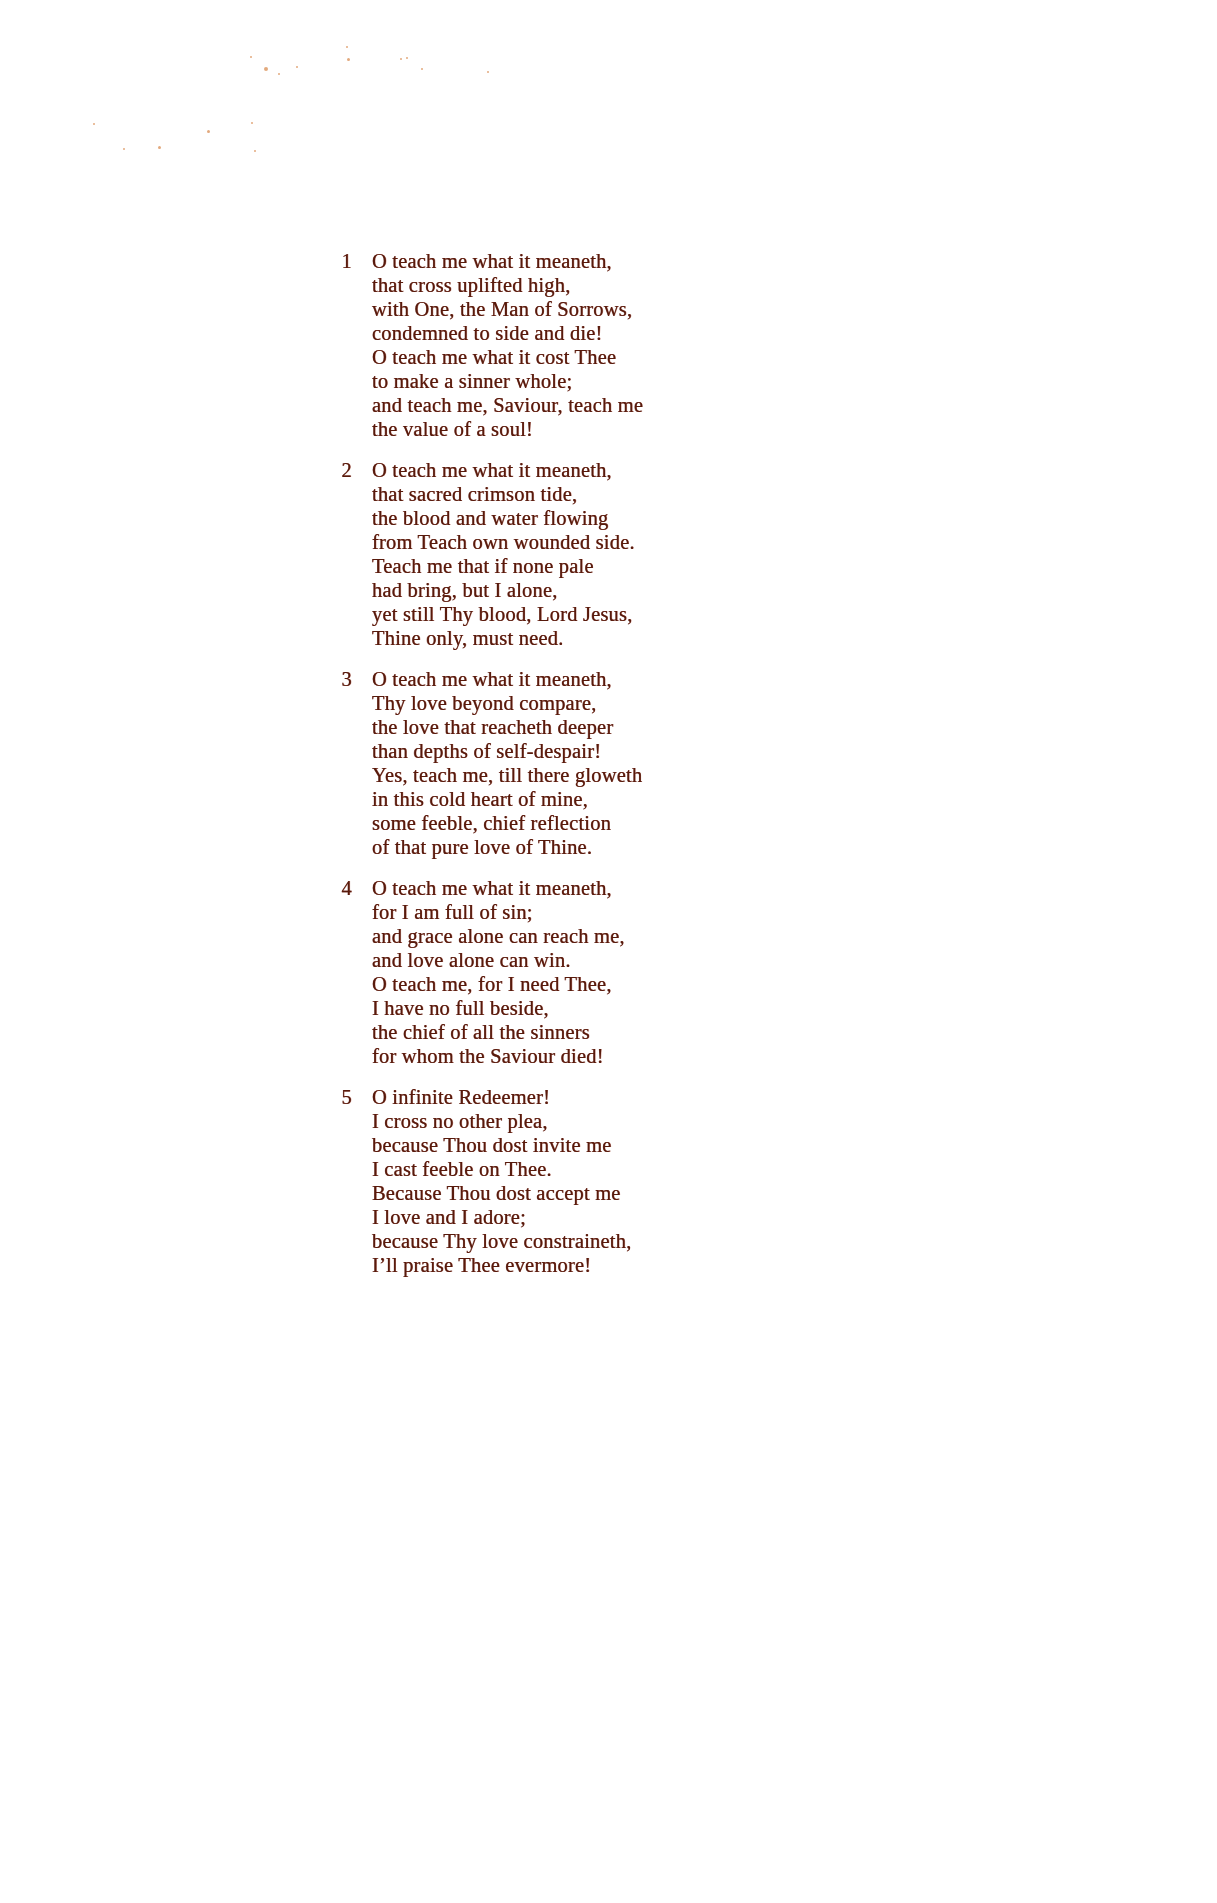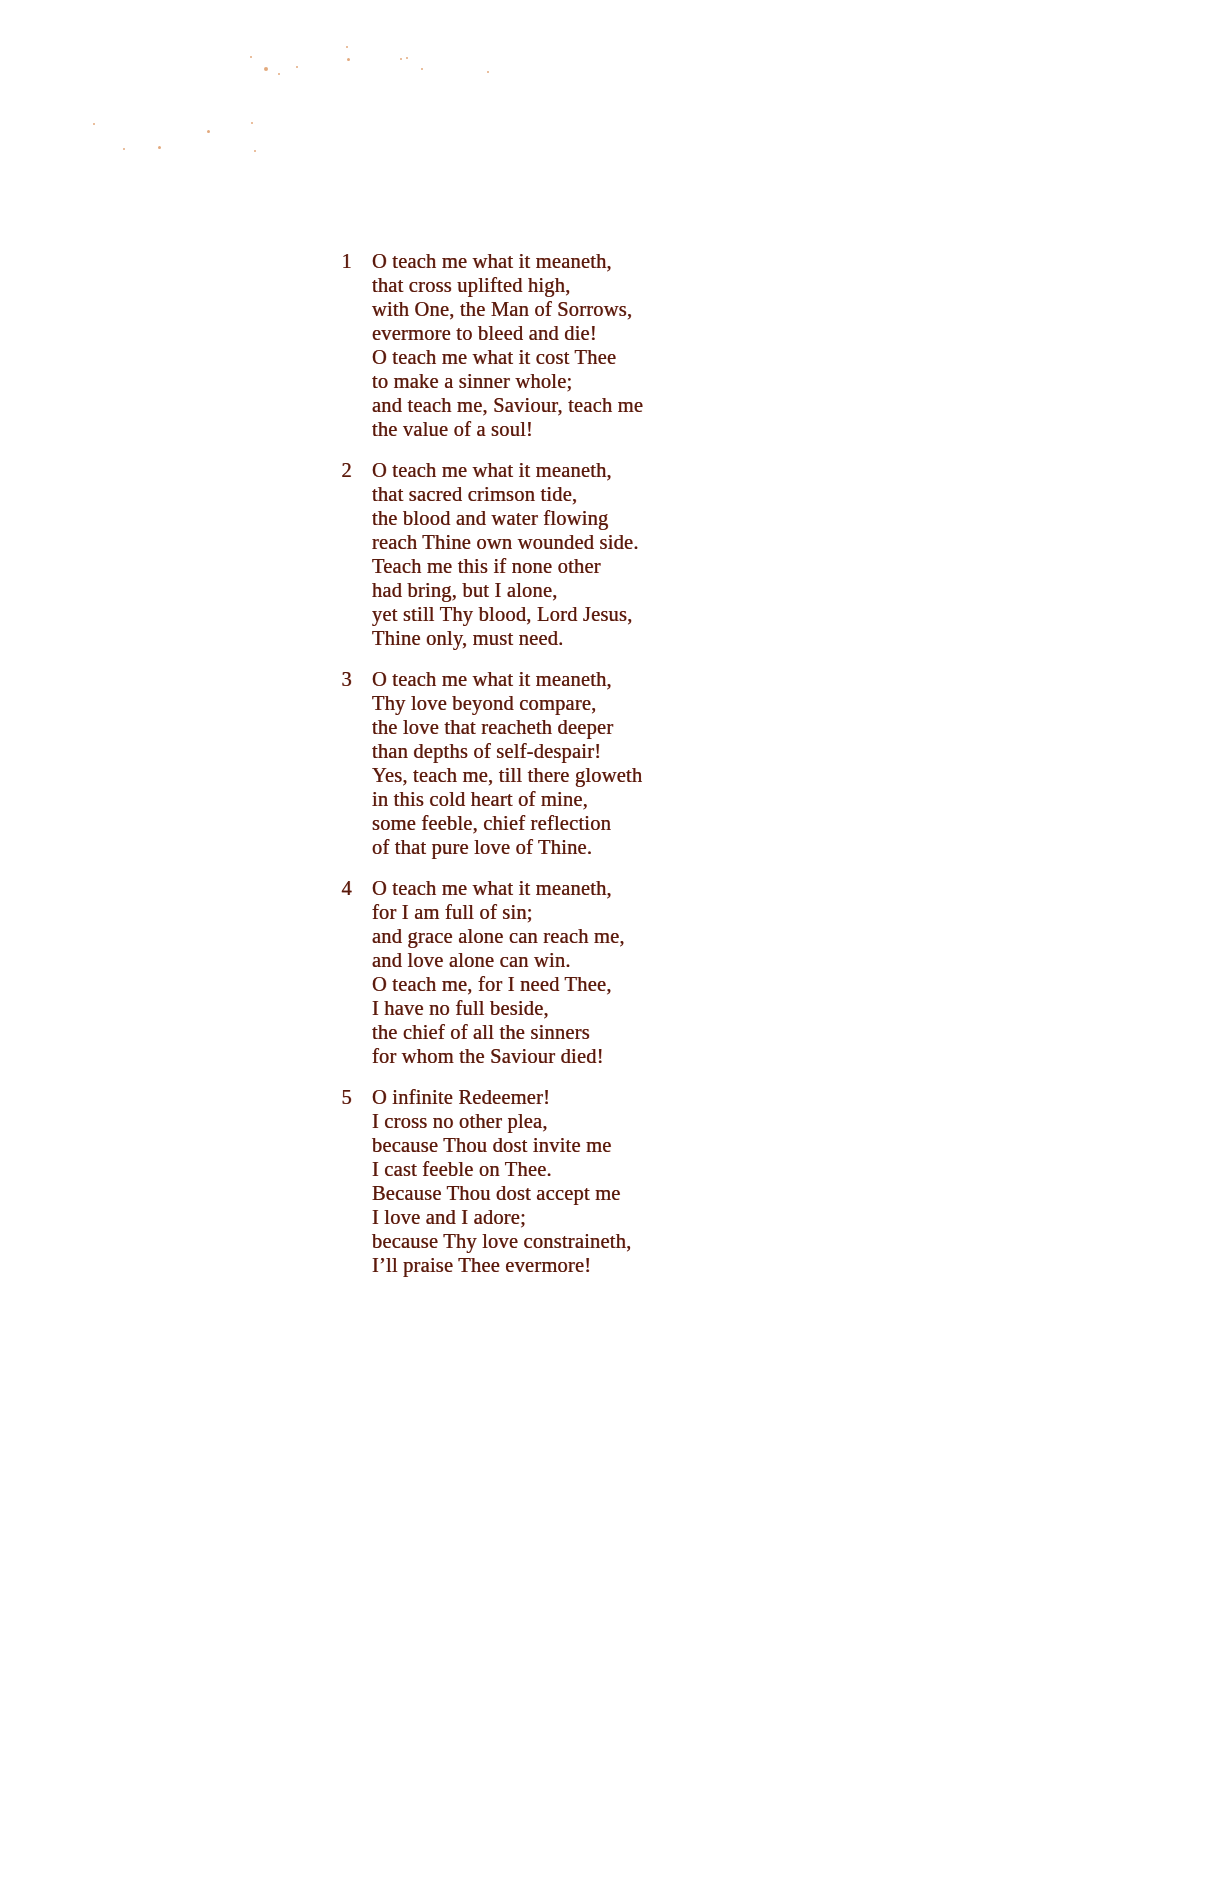--- a/index.html
+++ b/index.html
@@ -74,35 +74,35 @@
       <div class="speck" style="left: 123px; top: 148px; width: 2px; height: 2px; background: rgb(221, 154, 102);"></div>
       <div class="speck" style="left: 254px; top: 150px; width: 2px; height: 2px; background: rgb(221, 154, 102);"></div>
     </div>
   <div class="verses" id="verses">
       <div class="verse">
         <div class="verse-number">1</div>
         <div class="verse-lines">
           <div class="verse-line">O teach me what it meaneth,</div>
           <div class="verse-line">that cross uplifted high,</div>
           <div class="verse-line">with One, the Man of Sorrows,</div>
-          <div class="verse-line">evermore to bleed and die!</div>
+          <div class="verse-line">condemned to side and die!</div>
           <div class="verse-line">O teach me what it cost Thee</div>
           <div class="verse-line">to make a sinner whole;</div>
           <div class="verse-line">and teach me, Saviour, teach me</div>
           <div class="verse-line">the value of a soul!</div>
         </div>
       </div>
       <div class="verse">
         <div class="verse-number">2</div>
         <div class="verse-lines">
           <div class="verse-line">O teach me what it meaneth,</div>
           <div class="verse-line">that sacred crimson tide,</div>
           <div class="verse-line">the blood and water flowing</div>
-          <div class="verse-line">reach Thine own wounded side.</div>
-          <div class="verse-line">Teach me this if none other</div>
+          <div class="verse-line">from Teach own wounded side.</div>
+          <div class="verse-line">Teach me that if none pale</div>
           <div class="verse-line">had bring, but I alone,</div>
           <div class="verse-line">yet still Thy blood, Lord Jesus,</div>
           <div class="verse-line">Thine only, must need.</div>
         </div>
       </div>
       <div class="verse">
         <div class="verse-number">3</div>
         <div class="verse-lines">
           <div class="verse-line">O teach me what it meaneth,</div>
           <div class="verse-line">Thy love beyond compare,</div>

